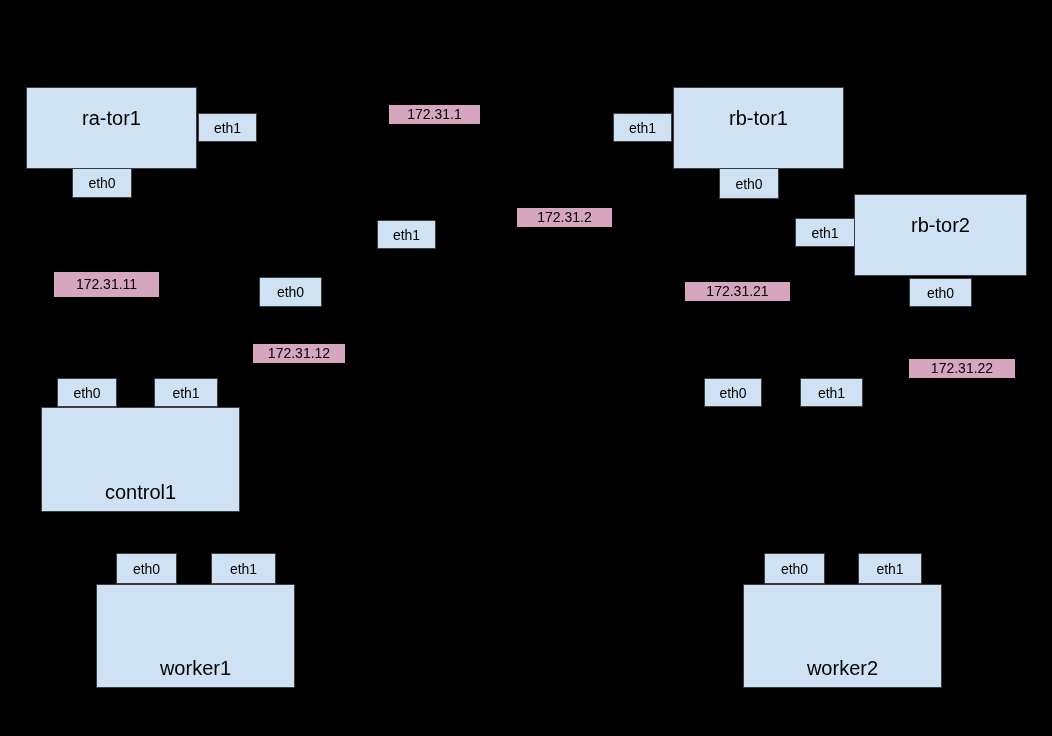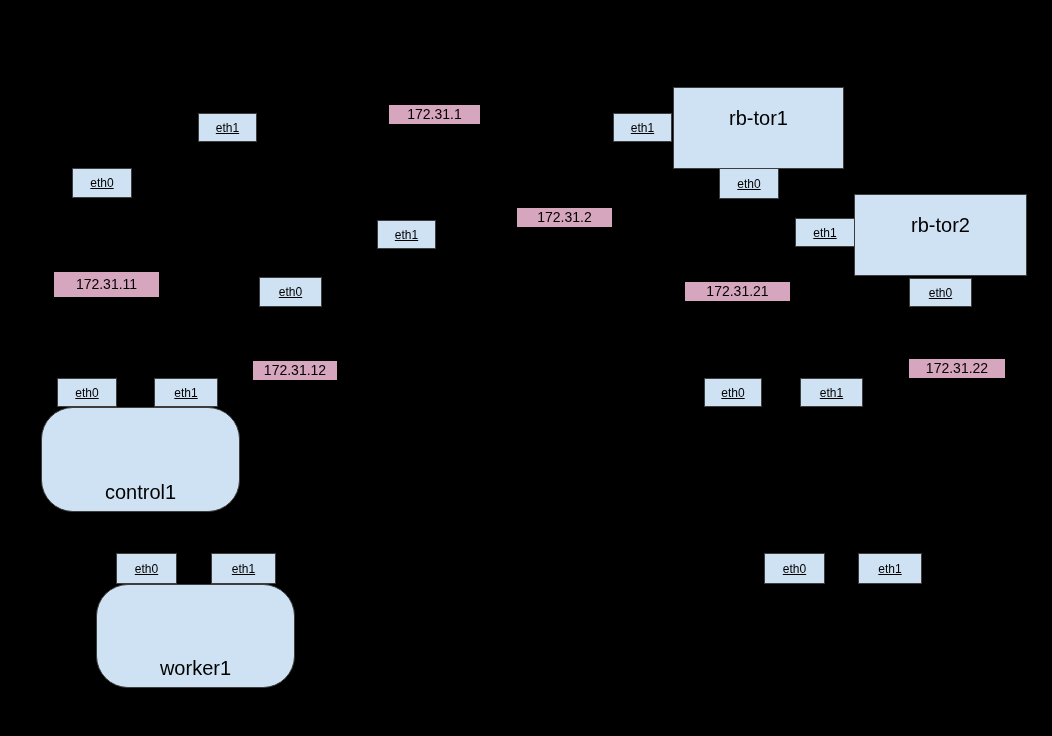--- a/index.html
+++ b/index.html
@@ -20,53 +20,54 @@
     position: absolute;
     background: var(--node-fill, #cfe2f3);
     border: 1px solid var(--node-border, #3d3d3d);
     box-sizing: border-box;
     display: flex;
     justify-content: center;
     font-size: 20px;
     white-space: nowrap;
   }
   .node.tor  { align-items: flex-start; padding-top: 19px; }
-  .node.host { align-items: flex-end;   padding-bottom: 7px; border-radius: 32px; }
+  .node.host { align-items: flex-end;   padding-bottom: 7px; }
   .port {
     position: absolute;
     background: var(--node-fill, #cfe2f3);
     border: 1px solid var(--node-border, #3d3d3d);
     box-sizing: border-box;
     display: flex;
     align-items: center;
     justify-content: center;
-    font-size: 12px;
+    font-size: 14px;
     white-space: nowrap;
-    text-decoration: underline;
   }
   .ip {
     position: absolute;
     background: var(--ip-fill, #d5a6bd);
     display: flex;
     align-items: center;
     justify-content: center;
     font-size: 14px;
     line-height: 19px;
     white-space: nowrap;
   }
 </style>
 </head>
 <body>
 
 <div class="canvas">
 
+  <div class="node tor" style="left:26px;  top:87px;  width:171px; height:82px">ra-tor1</div>
   <div class="node tor" style="left:673px; top:87px;  width:171px; height:82px">rb-tor1</div>
   <div class="node tor" style="left:854px; top:194px; width:173px; height:82px">rb-tor2</div>
   <div class="node host" style="left:41px;  top:407px; width:199px; height:105px">control1</div>
   <div class="node host" style="left:96px;  top:584px; width:199px; height:104px">worker1</div>
+  <div class="node host" style="left:743px; top:584px; width:199px; height:104px">worker2</div>
 
   <div class="port" style="left:198px; top:113px; width:59px; height:29px">eth1</div>
   <div class="port" style="left:72px;  top:168px; width:60px; height:30px">eth0</div>
   <div class="port" style="left:377px; top:220px; width:59px; height:29px">eth1</div>
   <div class="port" style="left:259px; top:277px; width:63px; height:30px">eth0</div>
   <div class="port" style="left:613px; top:113px; width:59px; height:29px">eth1</div>
   <div class="port" style="left:719px; top:168px; width:60px; height:31px">eth0</div>
   <div class="port" style="left:795px; top:218px; width:60px; height:29px">eth1</div>
   <div class="port" style="left:909px; top:278px; width:63px; height:29px">eth0</div>
   <div class="port" style="left:57px;  top:378px; width:60px; height:29px">eth0</div>
@@ -74,17 +75,17 @@
   <div class="port" style="left:704px; top:378px; width:58px; height:29px">eth0</div>
   <div class="port" style="left:800px; top:378px; width:63px; height:29px">eth1</div>
   <div class="port" style="left:116px; top:553px; width:61px; height:31px">eth0</div>
   <div class="port" style="left:211px; top:553px; width:65px; height:31px">eth1</div>
   <div class="port" style="left:764px; top:553px; width:61px; height:31px">eth0</div>
   <div class="port" style="left:858px; top:553px; width:64px; height:31px">eth1</div>
 
   <div class="ip" style="left:389px; top:105px; width:91px;  height:19px">172.31.1</div>
   <div class="ip" style="left:517px; top:208px; width:95px;  height:19px">172.31.2</div>
   <div class="ip" style="left:54px;  top:272px; width:105px; height:25px">172.31.11</div>
-  <div class="ip" style="left:253px; top:361px; width:84px; height:19px">172.31.12</div>
+  <div class="ip" style="left:253px; top:344px; width:92px; height:19px">172.31.12</div>
   <div class="ip" style="left:685px; top:282px; width:105px; height:19px">172.31.21</div>
-  <div class="ip" style="left:909px; top:359px; width:96px; height:19px">172.31.22</div>
+  <div class="ip" style="left:909px; top:359px; width:106px; height:19px">172.31.22</div>
 
 </div>
 
 </body></html>

